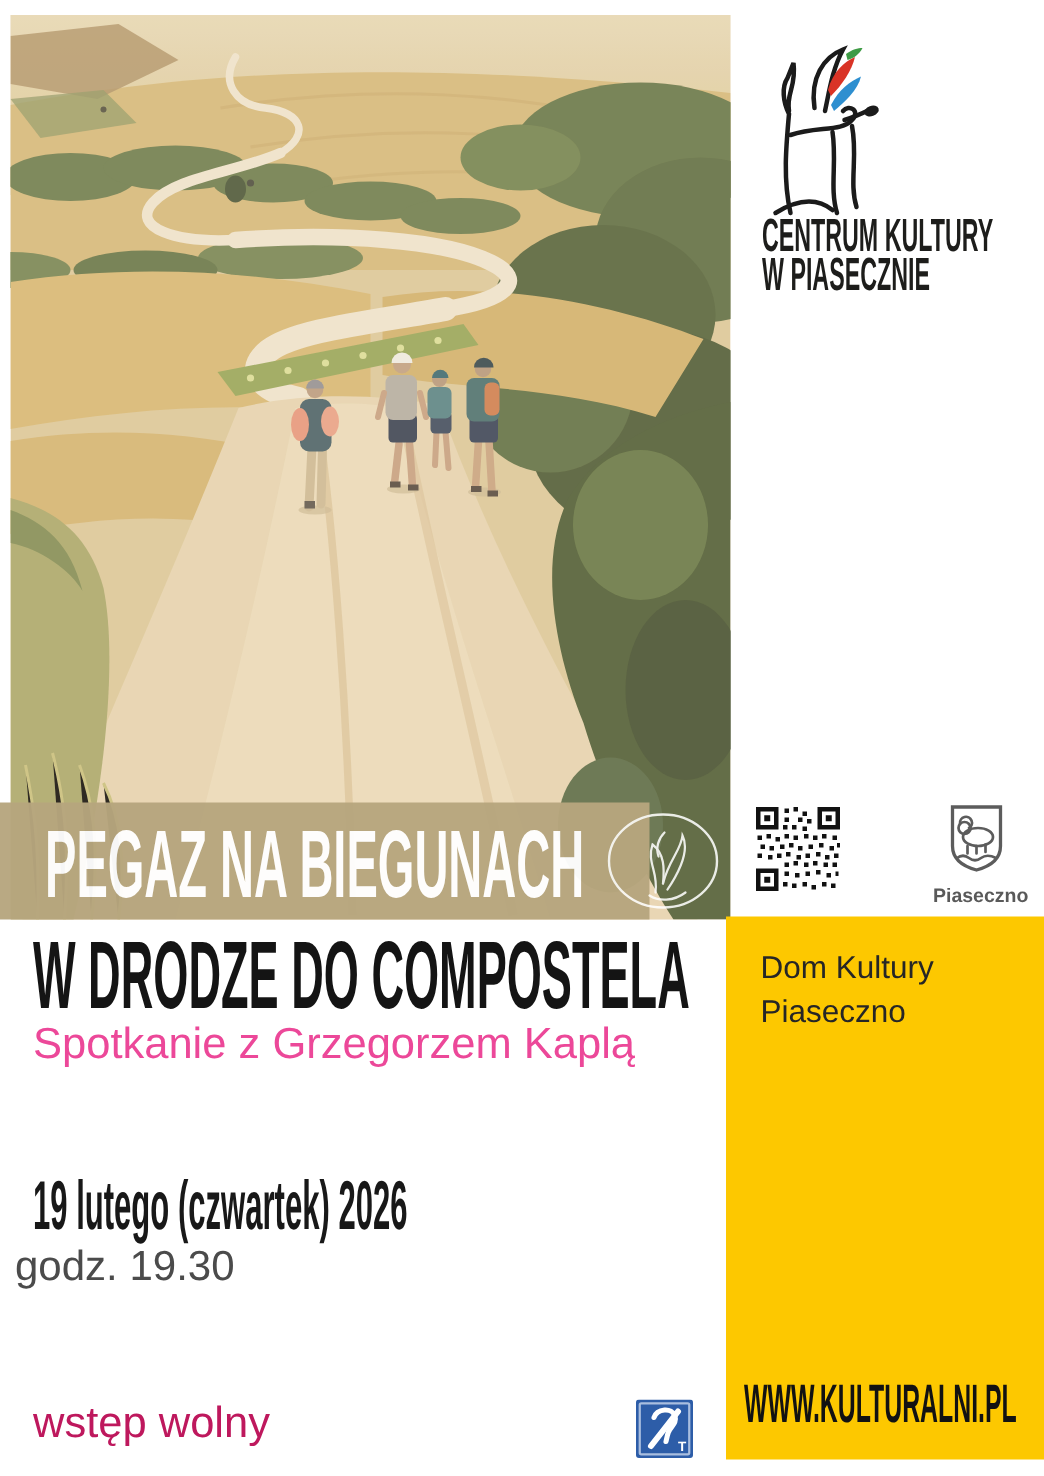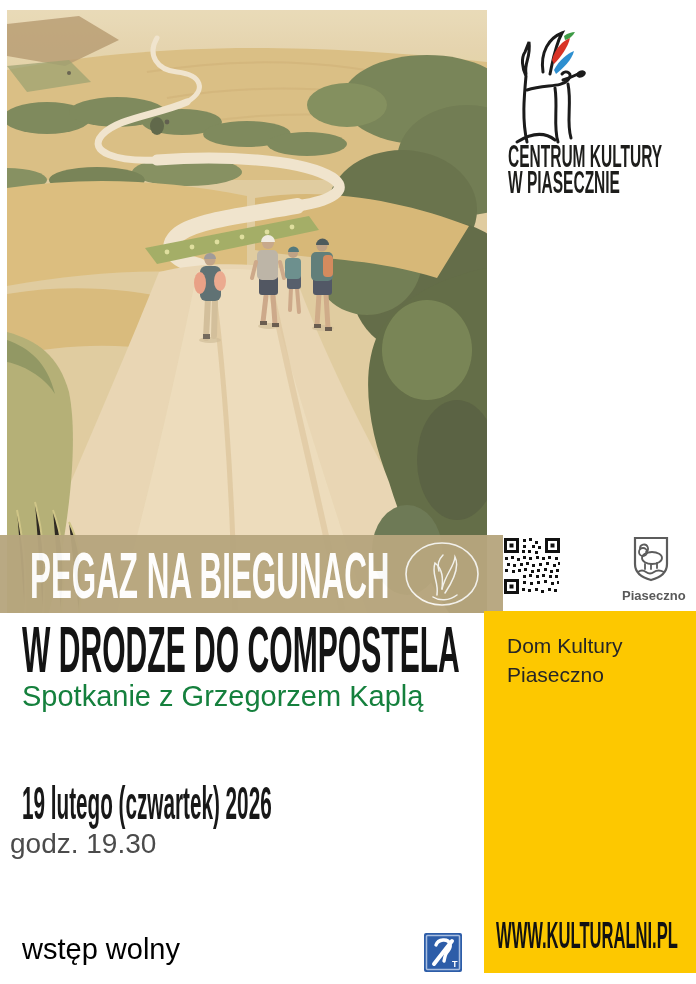--- a/index.html
+++ b/index.html
@@ -6,21 +6,21 @@
   .page{position:relative;width:696px;height:984px;background:#ffffff;overflow:hidden;
         font-family:"Liberation Sans",sans-serif;margin:0 auto;}
   .abs{position:absolute;}
   .cond{font-weight:bold;transform-origin:left top;white-space:nowrap;line-height:1;}
 
   
   .photo{left:7px;top:10px;width:480px;height:603px;}
   .photo svg{display:block;width:100%;height:100%;}
 
   
-  .banner{left:0;top:535px;width:503px;height:78px;background:var(--banner_tan,#B7A67E);opacity:0.96;}
+  .banner{left:0;top:535px;width:433px;height:78px;background:var(--banner_tan,#B7A67E);opacity:0.96;}
   .banner-title{position:absolute;left:30px;top:4px;font-size:64px;color:#ffffff;
                 font-weight:bold;transform:scaleX(0.49);transform-origin:left top;white-space:nowrap;}
   .banner-circle{position:absolute;left:403px;top:6px;width:78px;height:68px;}
 
   
   .ck-logo{left:505px;top:30px;width:94px;height:118px;}
   .ck-name{left:508px;top:144px;font-size:31px;line-height:26px;color:#1d1d1b;
            transform:scaleX(0.5);transform-origin:left top;font-weight:bold;white-space:nowrap;}
 
   
@@ -29,24 +29,24 @@
   .crest-label{font-size:13px;font-weight:bold;color:#595959;margin-top:2px;}
 
   
   .yellow{left:484px;top:611px;width:212px;height:362px;background:var(--accent_yellow,#FDC800);}
   .venue{position:absolute;left:23px;top:20px;font-size:21px;line-height:29px;color:#262626;}
   .website{position:absolute;left:12px;top:304px;font-size:36px;color:#121212;
            font-weight:bold;transform:scaleX(0.46);transform-origin:left top;white-space:nowrap;}
 
   
   .title{left:22px;top:618px;font-size:64px;color:#141414;transform:scaleX(0.47);}
-  .subtitle{left:22px;top:680px;font-size:29px;color:#15803d;}
+  .subtitle{left:22px;top:680px;font-size:29px;color:#ec4899;}
   .date{left:22px;top:780px;font-size:46px;color:#181818;transform:scaleX(0.45);}
   .time{left:10px;top:828px;font-size:28px;color:#4b4b4b;}
-  .admission{left:22px;top:933px;font-size:29px;color:#000000;}
+  .admission{left:22px;top:933px;font-size:29px;color:#be185d;}
 
   .hearing{left:424px;top:933px;width:38px;height:39px;}
 </style>
 </head>
 <body>
 
 <div class="page">
 
   <div class="abs photo">
     <svg viewBox="0 0 480 603" preserveAspectRatio="none">

